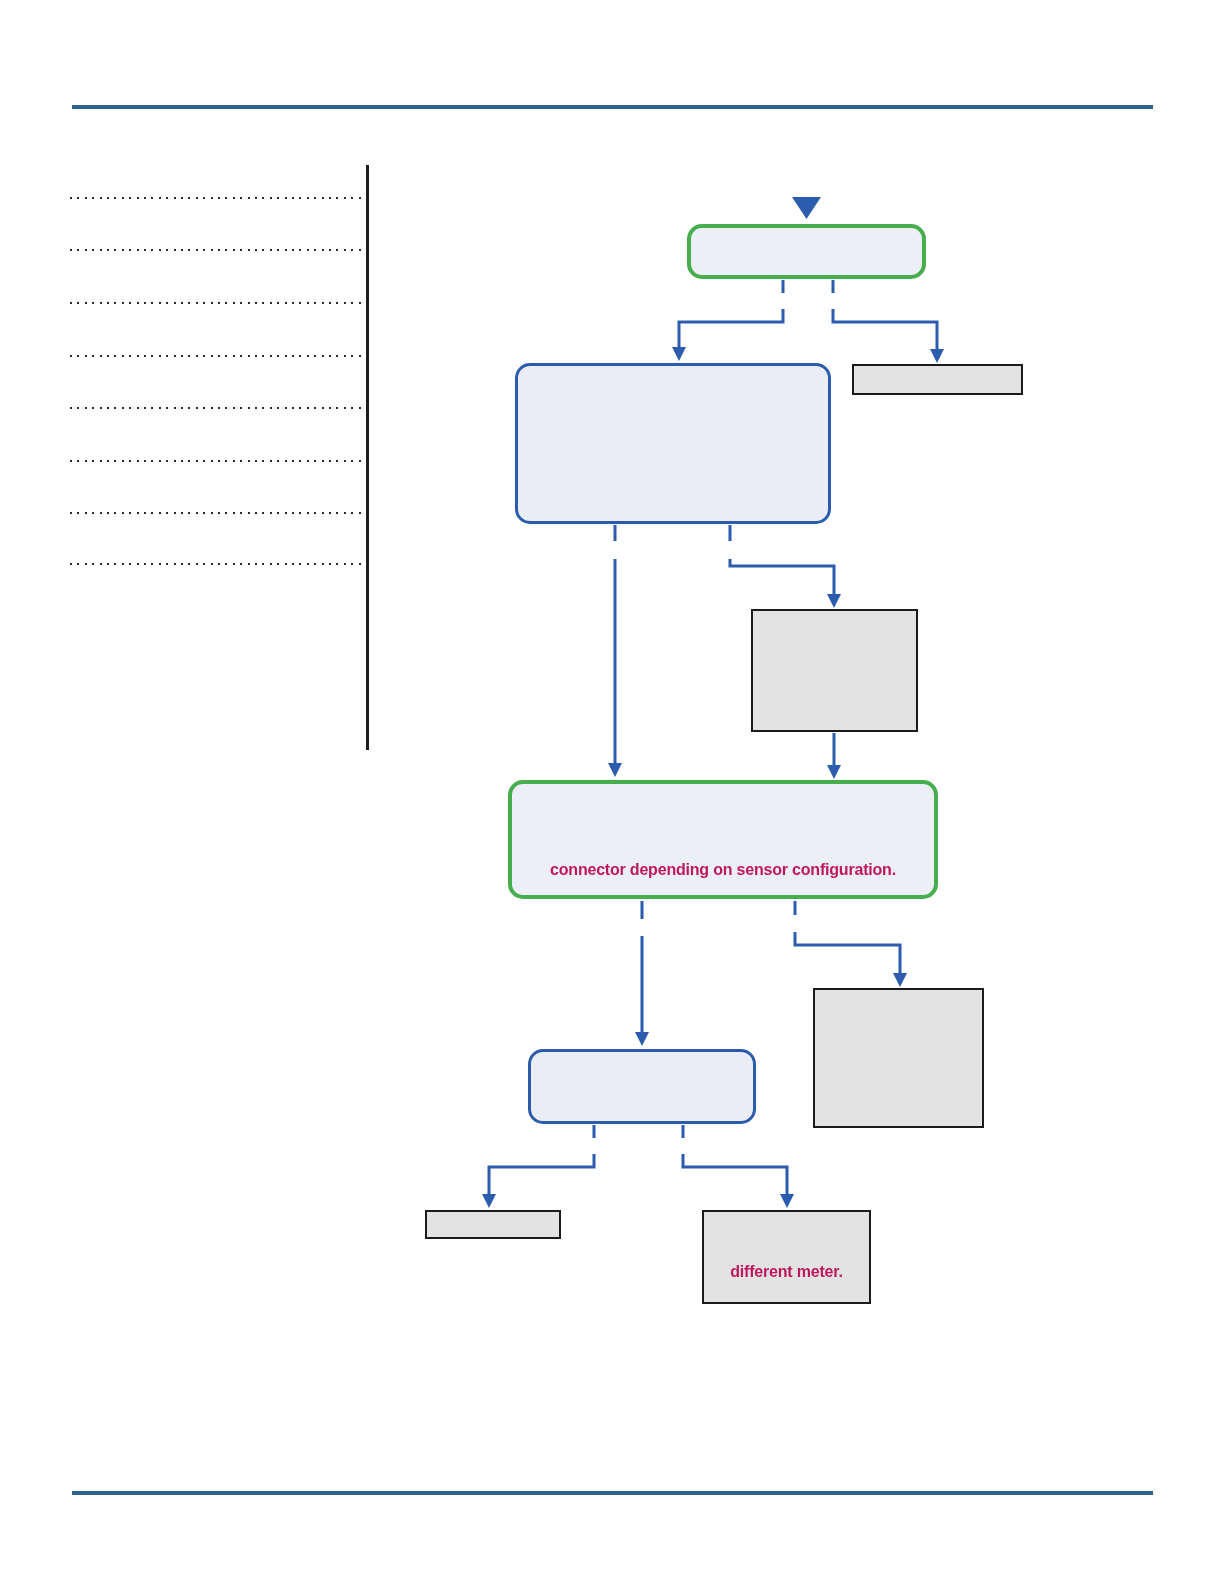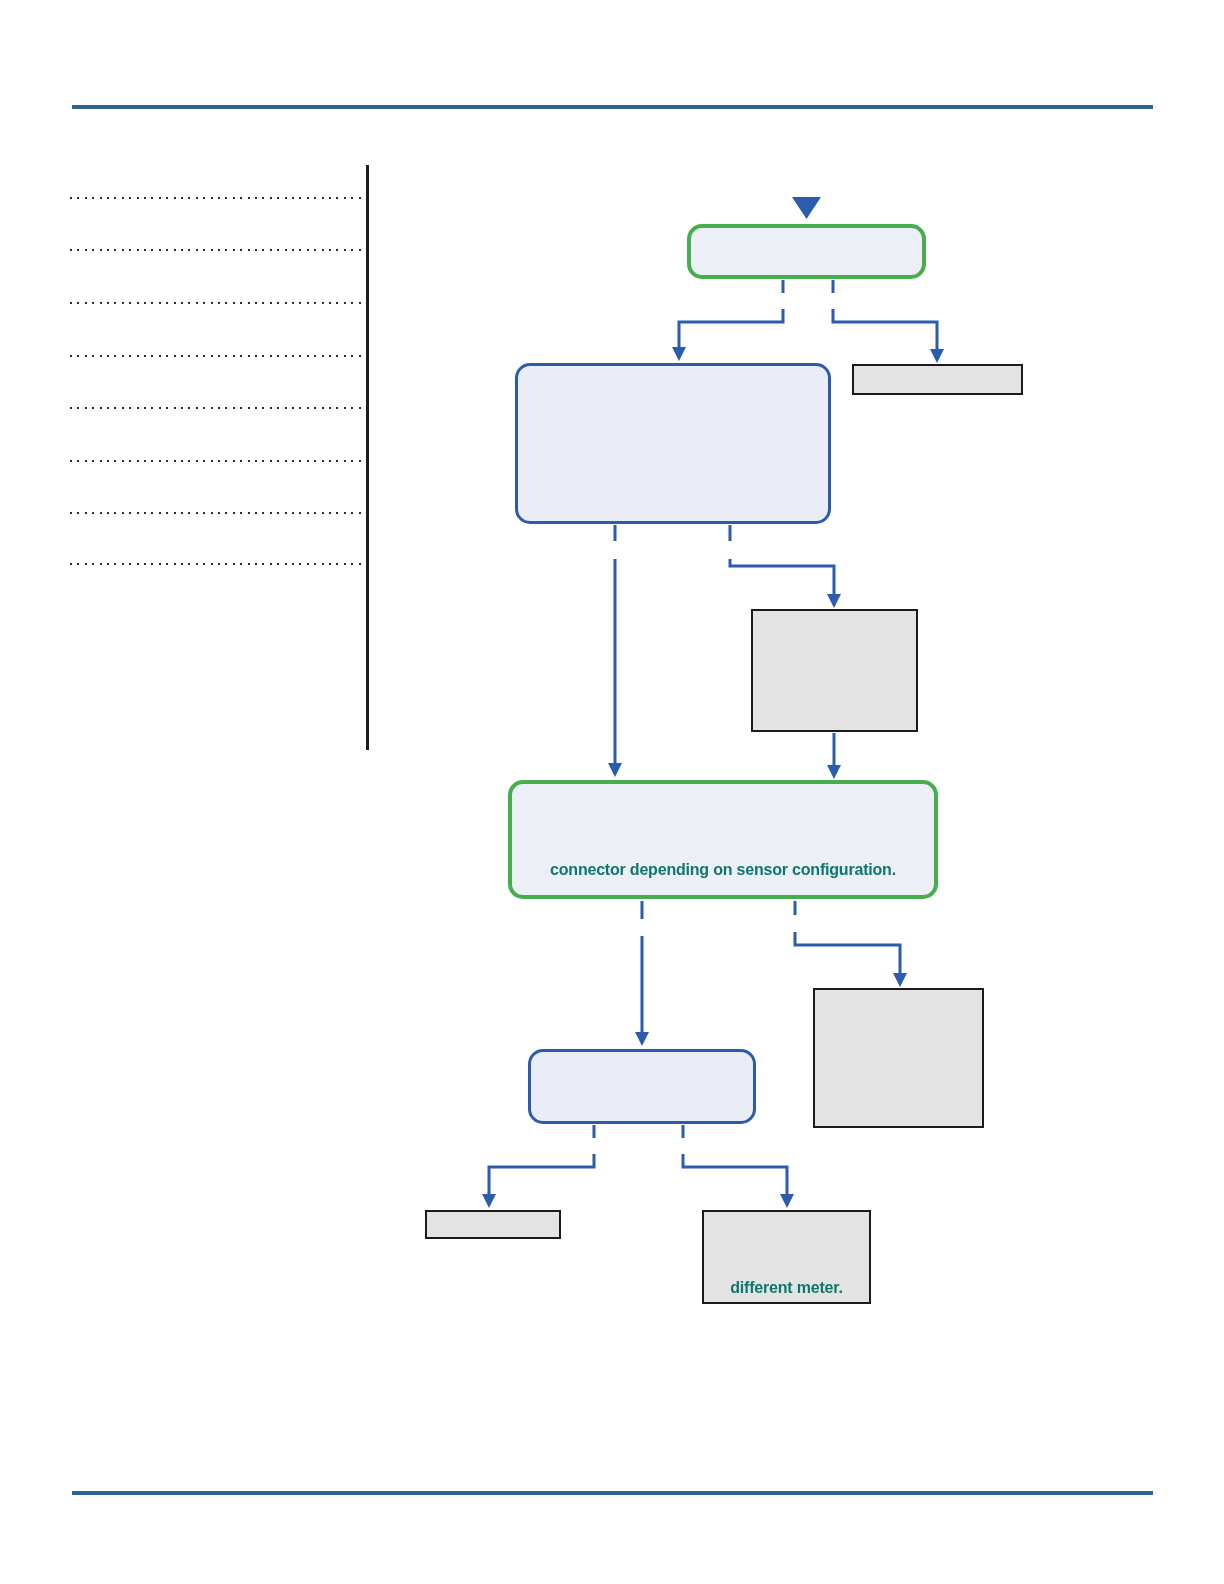--- a/index.html
+++ b/index.html
@@ -69,34 +69,34 @@
     border-radius: 15px;
   }
   .node-gray {
     background: #e3e3e3;
     border: 2.5px solid #1b1b1b;
   }
   .note-text {
     font-size: 16px;
     font-weight: 700;
     letter-spacing: -0.2px;
-    color: #0f766e;
+    color: #be185d;
     line-height: 1.25;
   }
 
   
   .n-start        { left: 687px; top: 224px; width: 239px; height: 55px; }
   .n-process-main { left: 515px; top: 363px; width: 316px; height: 161px; }
   .n-side-bar     { left: 852px; top: 364px; width: 171px; height: 31px; }
   .n-gray-step    { left: 751px; top: 609px; width: 167px; height: 123px; }
   .n-connector    { left: 508px; top: 780px; width: 430px; height: 119px; padding-bottom: 15px; }
   .n-process-sm   { left: 528px; top: 1049px; width: 228px; height: 75px; }
   .n-gray-tall    { left: 813px; top: 988px; width: 171px; height: 140px; }
   .n-gray-small   { left: 425px; top: 1210px; width: 136px; height: 29px; }
-  .n-meter        { left: 702px; top: 1210px; width: 169px; height: 94px; padding-bottom: 4px; }
+  .n-meter        { left: 702px; top: 1210px; width: 169px; height: 94px; padding-bottom: 20px; }
 
   .flow-line {
     stroke: #2b5cad;
     stroke-width: 3;
     fill: none;
   }
   .flow-head { fill: #2b5cad; stroke: none; }
 </style>
 </head>
 <body>

